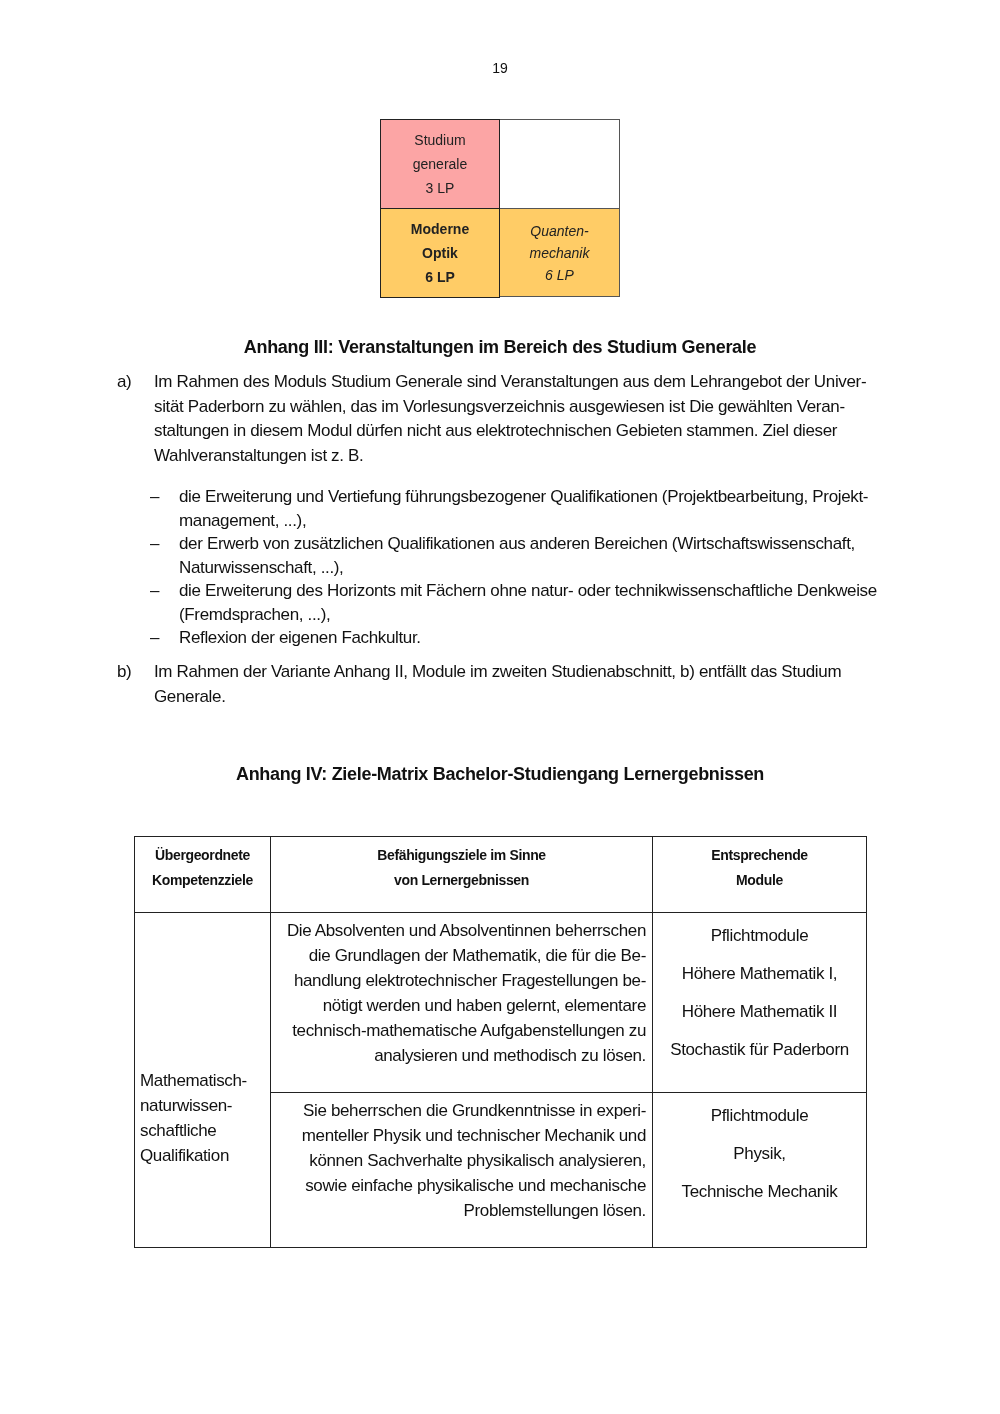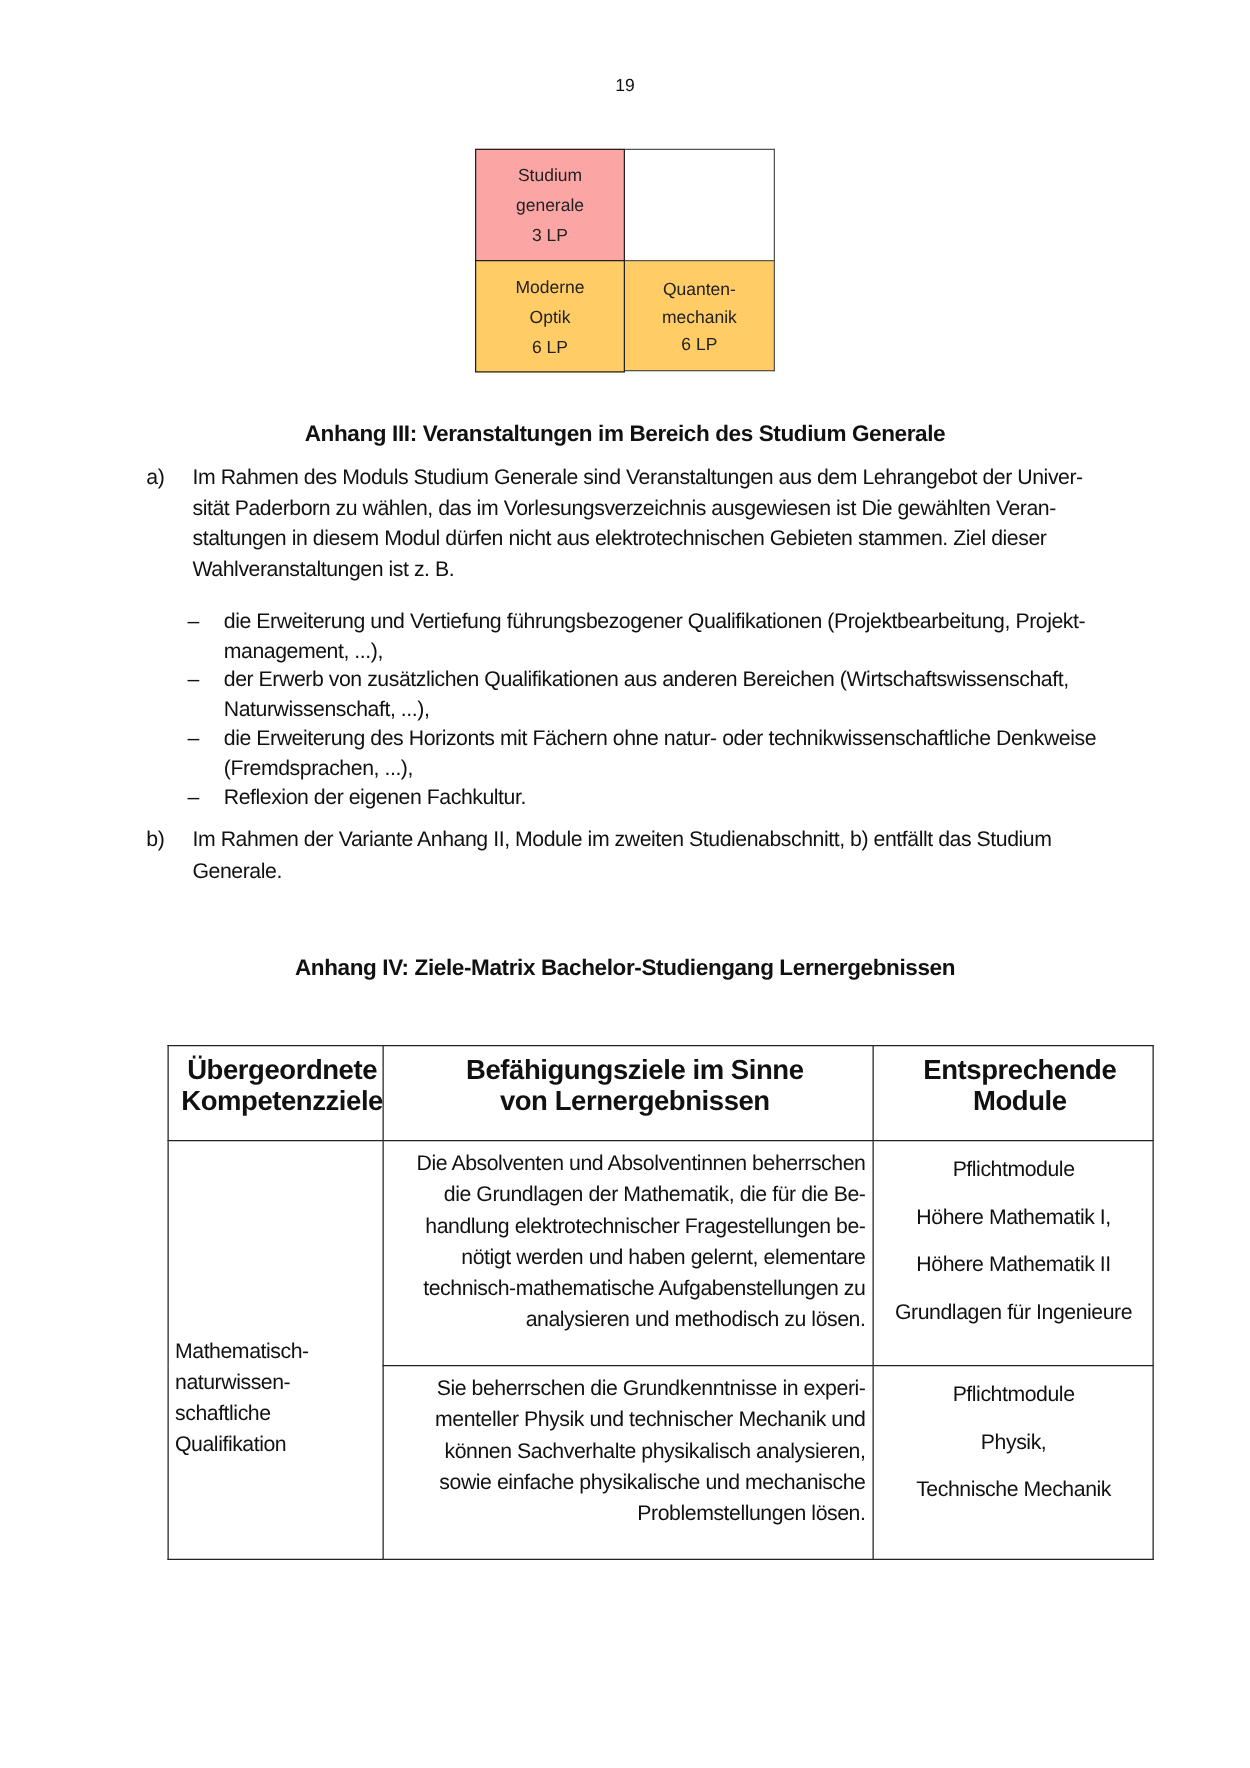--- a/index.html
+++ b/index.html
@@ -18,22 +18,22 @@
   }
   .mod {
     position: absolute; box-sizing: border-box;
     display: flex; flex-direction: column; align-items: center; justify-content: center;
     font-size: 14px; line-height: 24px; text-align: center; color: #222;
     transform: scaleX(0.92);
   }
   .mod .l { display: block; }
   .mod-sg { left: 0; top: 0; width: 120px; height: 90px; background: #fca5a5; border: 1.5px solid #222; transform: none; }
   .mod-empty { left: 120px; top: 0; width: 120px; height: 90px; background: #fff; border: 1px solid #555; border-left: none; transform: none; }
-  .mod-mo { left: 0; top: 89px; width: 120px; height: 90px; background: #ffcc66; border: 1.5px solid #222; transform: none; }
-  .mod-qm { left: 120px; top: 89px; width: 120px; height: 89px; background: #ffcc66; border: 1px solid #555; border-left: none; line-height: 22px; transform: none; }
+  .mod-mo { left: 0; top: 89px; width: 120px; height: 90px; background: #ffcc66; border: 1.5px solid #222; transform: none; font-weight: bold; }
+  .mod-qm { left: 120px; top: 89px; width: 120px; height: 89px; background: #ffcc66; border: 1px solid #555; border-left: none; line-height: 22px; transform: none; font-style: italic; }
 
   h2 {
     position: absolute; left: 0; width: 1000px; margin: 0;
     text-align: center; font-size: 18px; font-weight: bold;
     letter-spacing: -0.3px;
   }
   .h-anh3 { top: 337px; }
   .h-anh4 { top: 764px; }
 
   .para {
@@ -52,21 +52,21 @@
   }
   .bullets li { position: relative; padding-left: 29px; }
   .bullets li .dash { position: absolute; left: 0; top: 0; }
 
   
   .matrix {
     position: absolute; left: 134px; top: 836px;
     border-collapse: collapse; font-size: 17px; letter-spacing: -0.35px;
   }
   .matrix th, .matrix td { border: 1.3px solid #222; vertical-align: top; padding: 0; }
-  .matrix th { font-weight: bold; text-align: center; font-size: 22px; line-height: 25px; padding-top: 6px; height: 69px; padding-left: 10px; }
+  .matrix th { font-weight: bold; text-align: center; font-size: 14px; line-height: 25px; padding-top: 6px; height: 69px; }
   .col1 { width: 135px; }
   .col2 { width: 381px; }
   .col3 { width: 213px; }
   .cell-comp { vertical-align: middle !important; padding: 0 5px !important; line-height: 25px; }
   .cell-goal { padding: 5px 6px 0 6px !important; line-height: 25px; text-align: right; }
   .cell-mod { padding: 10px 6px 0 6px !important; line-height: 25px; text-align: center; }
   .cell-mod .m { display: block; margin-bottom: 13px; }
   .row1 td { height: 169px; }
   .row2 td { height: 144px; }
   .cell-comp-inner { position: relative; top: 38px; }
@@ -141,21 +141,21 @@
           <span>naturwissen-</span><br>
           <span>schaftliche</span><br>
           <span>Qualifikation</span>
         </div>
       </td>
       <td class="cell-goal">Die Absolventen und Absolventinnen beherrschen die Grundlagen der Mathematik, die für die Be-handlung elektrotechnischer Fragestellungen be-nötigt werden und haben gelernt, elementare technisch-mathematische Aufgabenstellungen zu analysieren und methodisch zu lösen.</td>
       <td class="cell-mod">
         <span class="m">Pflichtmodule</span>
         <span class="m">Höhere Mathematik I,</span>
         <span class="m">Höhere Mathematik II</span>
-        <span class="m">Grundlagen für Ingenieure</span>
+        <span class="m">Stochastik für Paderborn</span>
       </td>
     </tr>
     <tr class="row2">
       <td class="cell-goal">Sie beherrschen die Grundkenntnisse in experi-menteller Physik und technischer Mechanik und können Sachverhalte physikalisch analysieren, sowie einfache physikalische und mechanische Problemstellungen lösen.</td>
       <td class="cell-mod">
         <span class="m">Pflichtmodule</span>
         <span class="m">Physik,</span>
         <span class="m">Technische Mechanik</span>
       </td>
     </tr>

